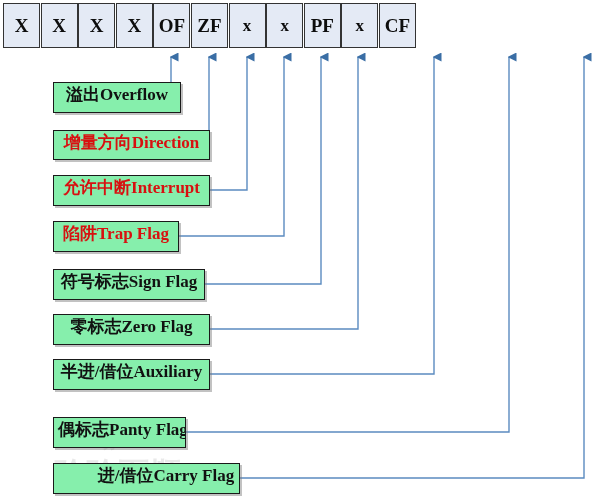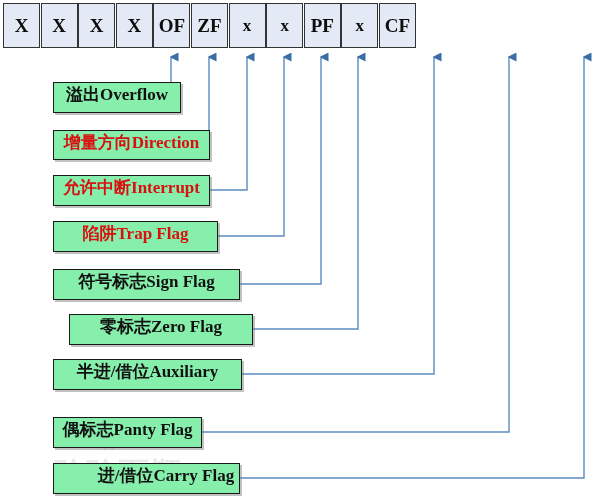--- a/index.html
+++ b/index.html
@@ -161,37 +161,37 @@
   </div>
 
   <div class="label-box red" style="left:5px; top:175px; width:157px; height:31px;">
     <span class="lbl-text">允许中断Interrupt</span>
   </div>
 
   <div class="label-box red" style="left:5px; top:130px; width:157px; height:30px;">
     <span class="lbl-text">增量方向Direction</span>
   </div>
 
-  <div class="label-box red" style="left:5px; top:221px; width:165px; height:31px;">
+  <div class="label-box red" style="left:5px; top:221px; width:126px; height:31px;">
     <span class="lbl-text">陷阱Trap Flag</span>
   </div>
 
-  <div class="label-box black" style="left:5px; top:269px; width:187px; height:31px;">
+  <div class="label-box black" style="left:5px; top:269px; width:152px; height:31px;">
     <span class="lbl-text">符号标志Sign Flag</span>
   </div>
 
-  <div class="label-box black" style="left:21px; top:314px; width:184px; height:31px;">
+  <div class="label-box black" style="left:5px; top:314px; width:157px; height:31px;">
     <span class="lbl-text">零标志Zero Flag</span>
   </div>
 
-  <div class="label-box black" style="left:5px; top:359px; width:189px; height:31px;">
+  <div class="label-box black" style="left:5px; top:359px; width:157px; height:31px;">
     <span class="lbl-text">半进/借位Auxiliary</span>
   </div>
 
-  <div class="label-box black" style="left:5px; top:417px; width:149px; height:31px;">
+  <div class="label-box black" style="left:5px; top:417px; width:133px; height:31px;">
     <span class="lbl-text">偶标志Panty Flag</span>
   </div>
 
   <div class="label-box black" style="left:5px; top:463px; width:187px; height:31px;padding-left:39px;">
     <span class="lbl-text">进/借位Carry Flag</span>
   </div>
 
 </div>
 
 </body></html>

